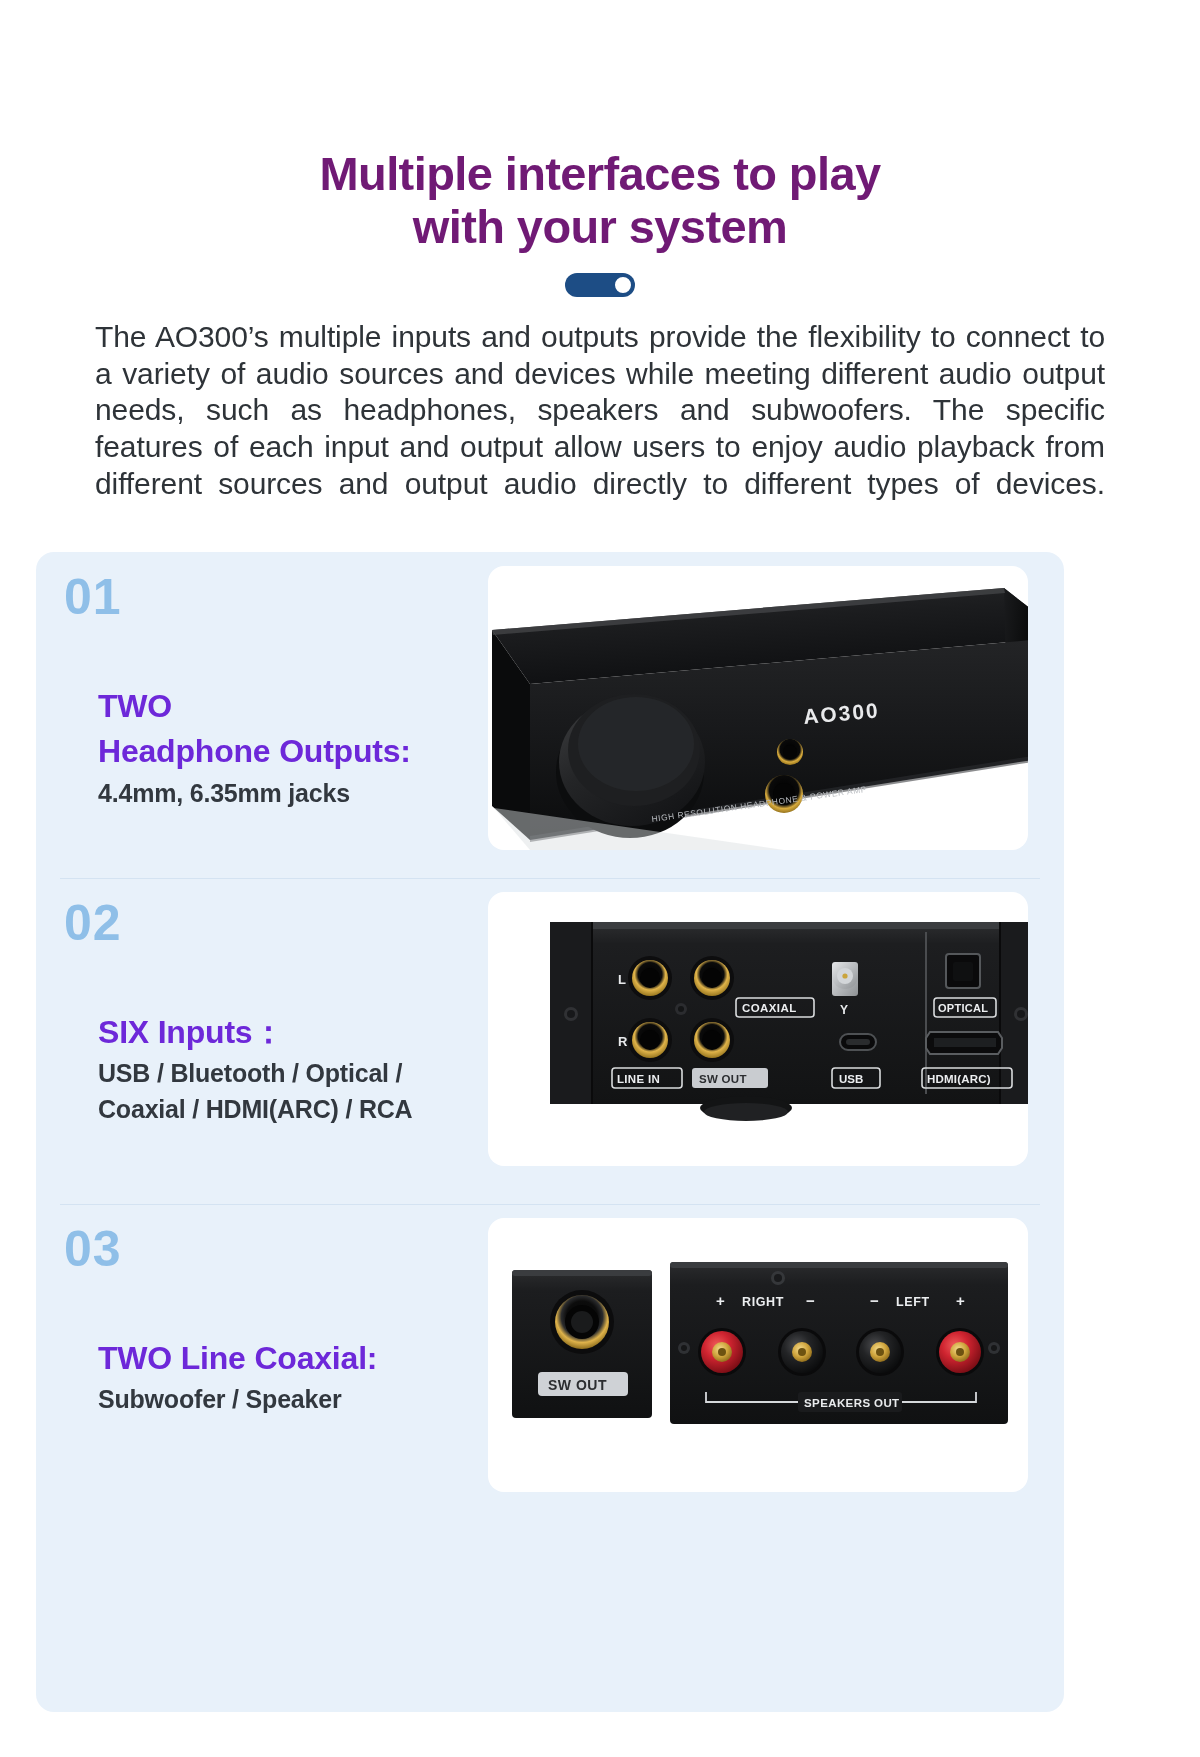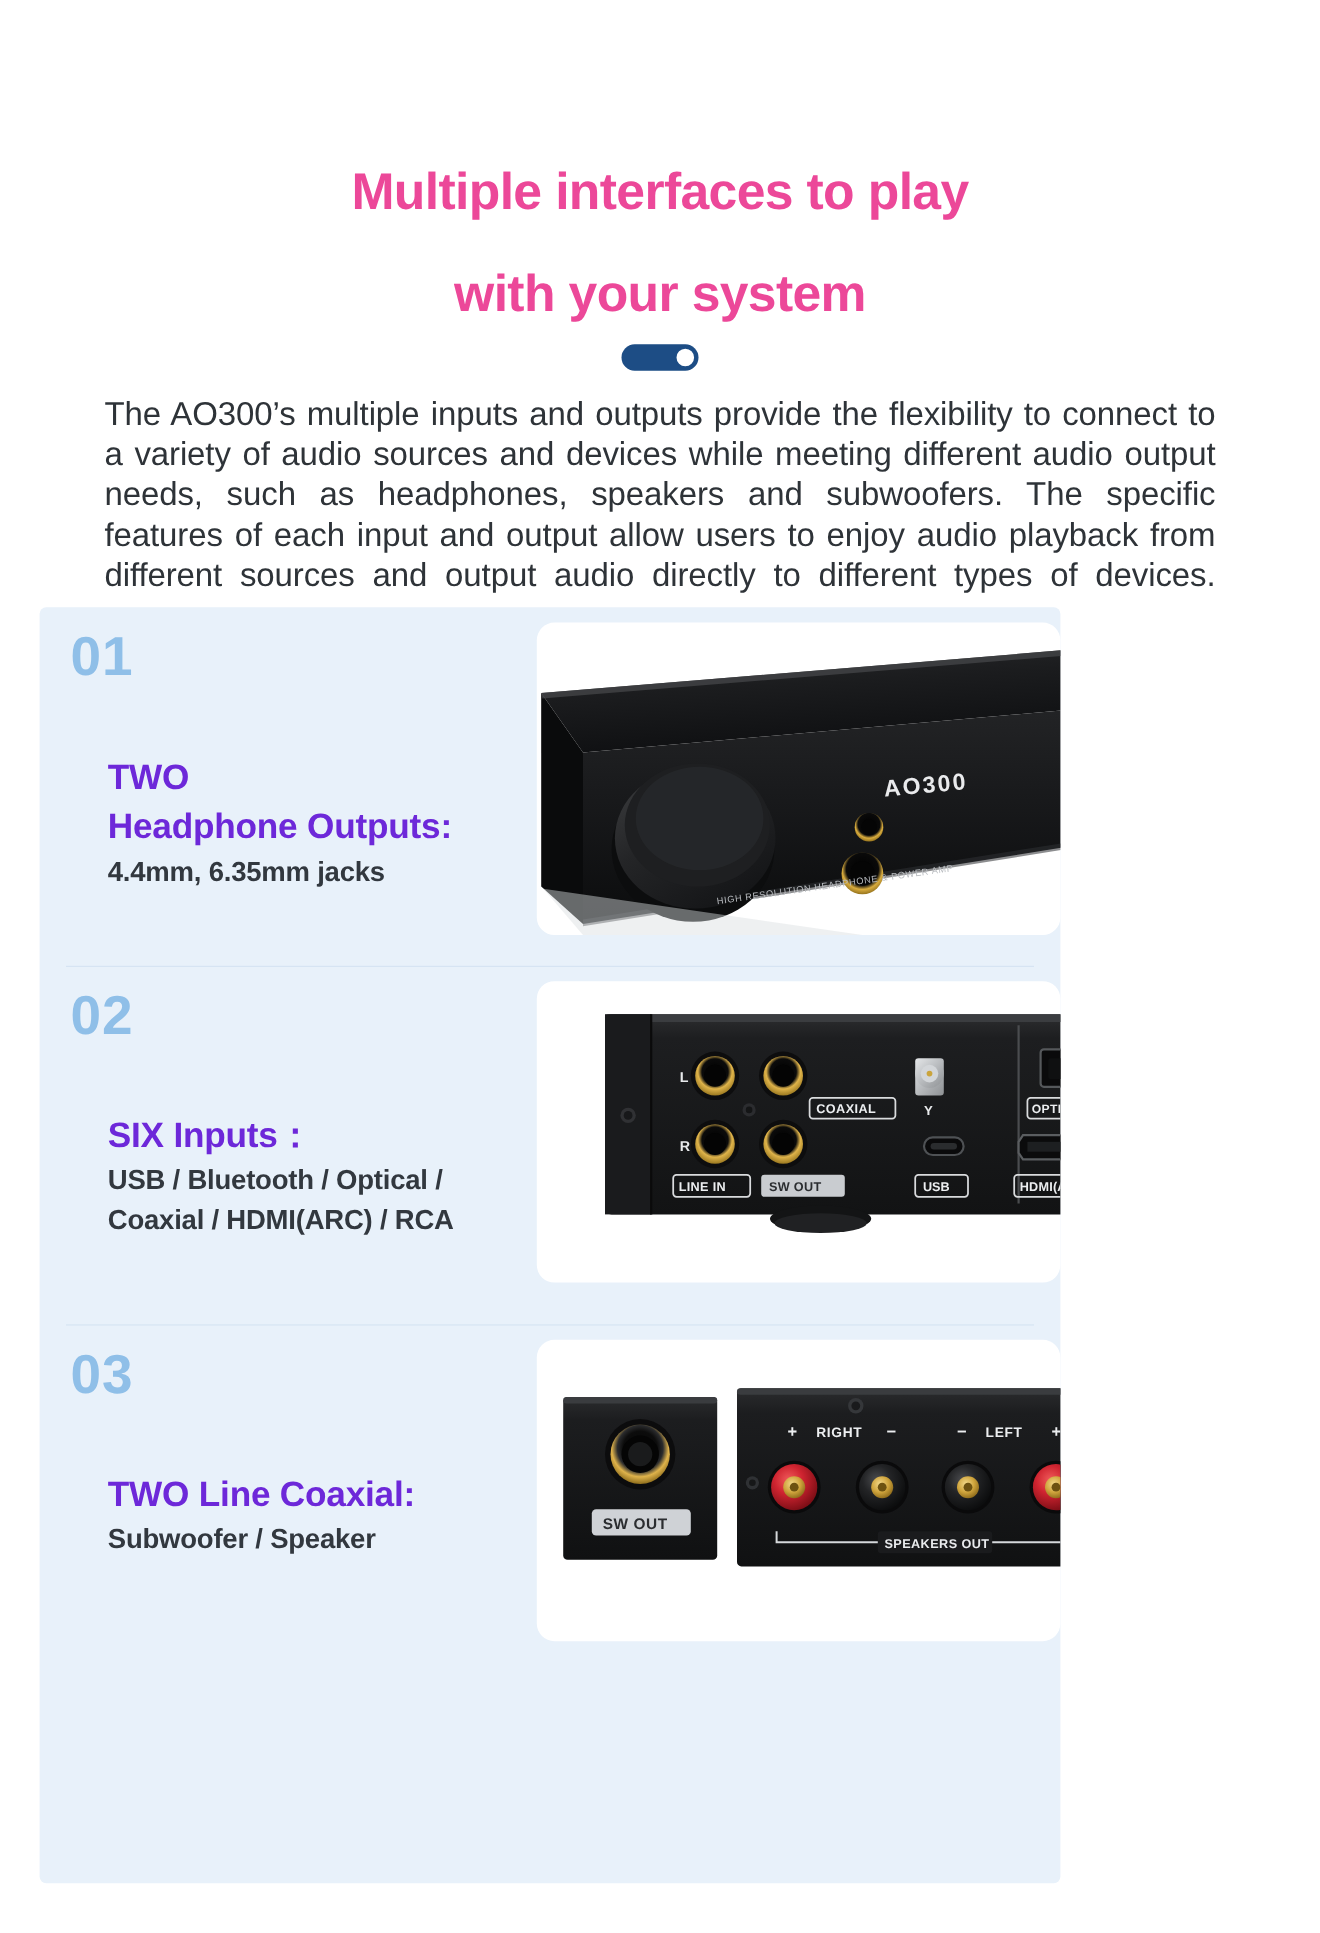--- a/index.html
+++ b/index.html
@@ -8,27 +8,27 @@
     height: 1757px;
     background: #ffffff;
     font-family: "Liberation Sans", sans-serif;
     -webkit-font-smoothing: antialiased;
   }
   .page { position: relative; width: 1200px; height: 1757px; background:#fff; overflow:hidden; }
 
   
   .hero { padding-top: 148px; text-align: center; }
   .hero-title {
-    color: #ec4899;
+    color: #701a75;
     font-size: 47px;
     font-weight: bold;
     line-height: 1.12;
     letter-spacing: -0.6px;
   }
-  .hero-title .line2 { display:block;margin-top:40px; }
+  .hero-title .line2 { display:block; }
 
   .toggle-divider {
     margin: 20px auto 0;
     width: 70px; height: 24px;
     border-radius: 14px;
     background: #1d4d85;
     position: relative;
   }
   .toggle-knob {
     position: absolute; top: 2px; right: 2px;
@@ -48,23 +48,23 @@
     text-justify: inter-word;
     letter-spacing: -0.1px;
   }
   .hero-body p { text-align: justify; }
   .hero-body p::after { content:""; display:inline-block; width:100%; }
 
   
   .panel {
     position: absolute;
     left: 36px; top: 552px;
-    width: 928px; height: 1160px;
+    width: 1028px; height: 1160px;
     background: #e8f1fa;
-    border-radius: 6px;
+    border-radius: 18px;
   }
   .row {
     position: relative;
     height: 326px;
     display: flex;
     align-items: flex-start;
   }
   .row + .row::before {
     content: "";
     position: absolute; left: 24px; right: 24px; top: 0;

